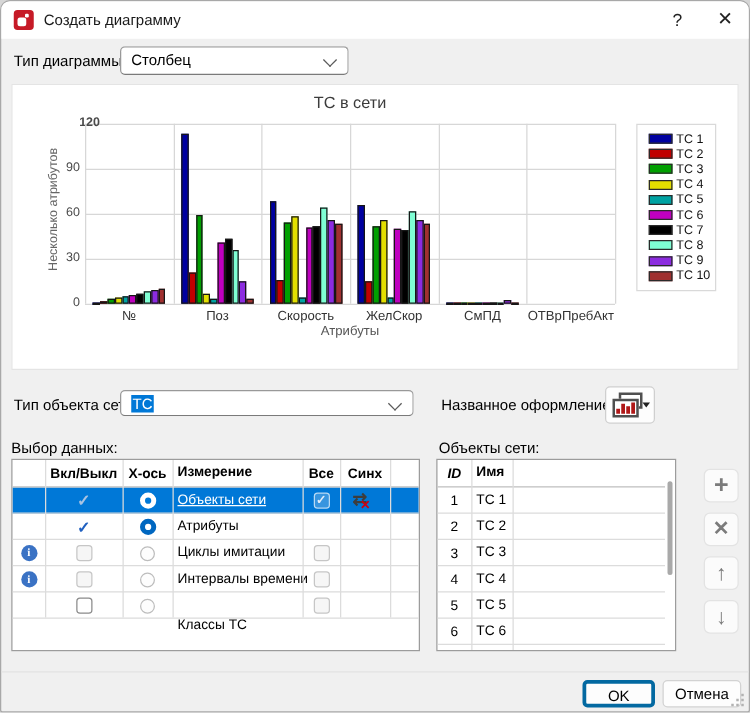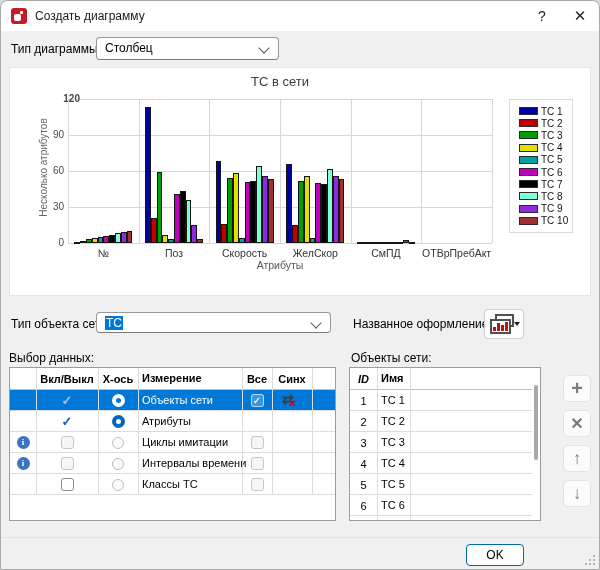--- a/index.html
+++ b/index.html
@@ -63,21 +63,21 @@
   .sync-x{position:absolute;left:6px;top:5px;font-size:10px;font-weight:bold;color:#cc0011;}
   .cellwrap{position:absolute;display:flex;align-items:center;justify-content:center;height:21px;}
   .scroll-thumb{position:absolute;background:#a9a9a9;border-radius:2px;}
   
   .side-btn{position:absolute;left:562px;width:28px;height:27px;background:#fbfbfb;border:1px solid #e3e3e3;border-radius:5px;
             box-sizing:border-box;color:#7b7b7b;font-weight:bold;text-align:center;}
   
   .hr{position:absolute;left:0;top:536px;width:100%;height:1px;background:#e2e2e2;}
   .btn{position:absolute;top:543px;height:22px;background:#fdfdfd;border:1px solid #d2d2d2;border-radius:4px;
        font-size:12px;color:#000;text-align:center;line-height:20px;box-sizing:border-box;font-family:"Liberation Sans",sans-serif;}
-  .btn.default{border:1px solid #0369a1;}
+  .btn.default{border:3px solid #0369a1;}
   .grip{position:absolute;right:4px;bottom:4px;width:10px;height:10px;}
   .grip::after{content:"";position:absolute;right:0;bottom:0;width:2px;height:2px;background:#b2b2b2;
                box-shadow:0 -4px #b2b2b2,-4px 0 #b2b2b2,0 -8px #b2b2b2,-4px -4px #b2b2b2,-8px 0 #b2b2b2;}
 </style>
 </head>
 <body>
 
 <div class="win">
 
   <div class="titlebar">
@@ -241,21 +241,21 @@
     <div class="th cellwrap" style="left:232px;width:30px;top:0;">Все</div>
     <div class="th cellwrap" style="left:262px;width:40px;top:0;">Синх</div>
     <div id="ds-body">
         <div class="ds-row sel" style="top: 22px;">
           <div class="cellwrap" style="left: 26px; width: 62px;">
             <div class="checkmark" style="color: rgb(169, 195, 226);">✓</div>
           </div>
           <div class="cellwrap" style="left: 88px; width: 40px;">
             <div class="radio white"></div>
           </div>
-          <div class="td" style="left: 132px; top: 4px; color: rgb(255, 255, 255);">Объекты сети</div>
+          <div class="td" style="left: 132px; top: 4px; color: rgb(255, 255, 255); text-decoration: underline;">Объекты сети</div>
           <div class="cellwrap" style="left: 232px; width: 30px;">
             <div class="checkbox selchk">✓</div>
           </div>
           <div class="cellwrap" style="left: 262px; width: 40px;">
             <div class="sync-icon">
               <div class="sync-arrows">⇄</div>
               <div class="sync-x">✕</div>
             </div>
           </div>
         </div>
@@ -303,21 +303,21 @@
           </div>
         </div>
         <div class="rowline" style="top: 105px;"></div>
         <div class="ds-row" style="top: 106px;">
           <div class="cellwrap" style="left: 26px; width: 62px;">
             <div class="checkbox"></div>
           </div>
           <div class="cellwrap" style="left: 88px; width: 40px;">
             <div class="radio dis"></div>
           </div>
-          <div class="td" style="left: 132px; top: 4px; color: rgb(0, 0, 0);">Классы ТС</div>
+          <div class="td" style="left: 132px; top: 20px; color: rgb(0, 0, 0);">Классы ТС</div>
           <div class="cellwrap" style="left: 232px; width: 30px;">
             <div class="checkbox dis"></div>
           </div>
         </div>
         <div class="rowline" style="top: 126px;"></div>
       </div>
   <div class="rowline" style="top: 21px; background: rgb(191, 191, 191);"></div>
       <div class="colline" style="left: 26px; height: 126px;"></div>
       <div class="colline" style="left: 88px; height: 126px;"></div>
       <div class="colline" style="left: 128px; height: 126px;"></div>
@@ -380,14 +380,15 @@
       <div class="colline" style="left: 60px; height: 152px;"></div>
     </div>
 
   <div class="side-btn" style="top:374px;font-size:20px;line-height:24px;">+</div>
   <div class="side-btn" style="top:409px;font-size:16px;line-height:25px;">✕</div>
   <div class="side-btn" style="top:444px;font-size:17px;line-height:25px;">↑</div>
   <div class="side-btn" style="top:479px;font-size:17px;line-height:25px;">↓</div>
 
   <div class="hr"></div>
   <div class="btn default" style="left:465px;width:58px;">OK</div>
+  <div class="btn" style="left:529px;width:63px;">Отмена</div>
   <div class="grip"></div>
 </div>
 
 </body></html>

